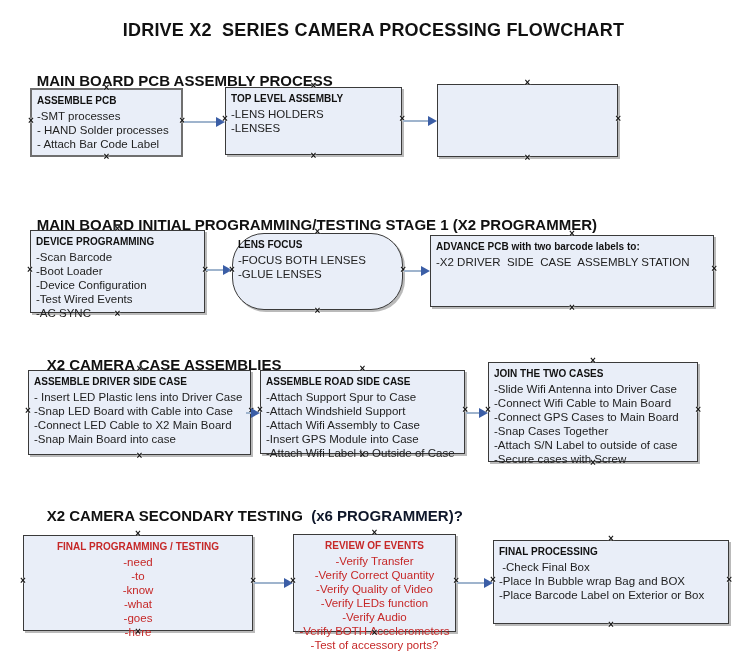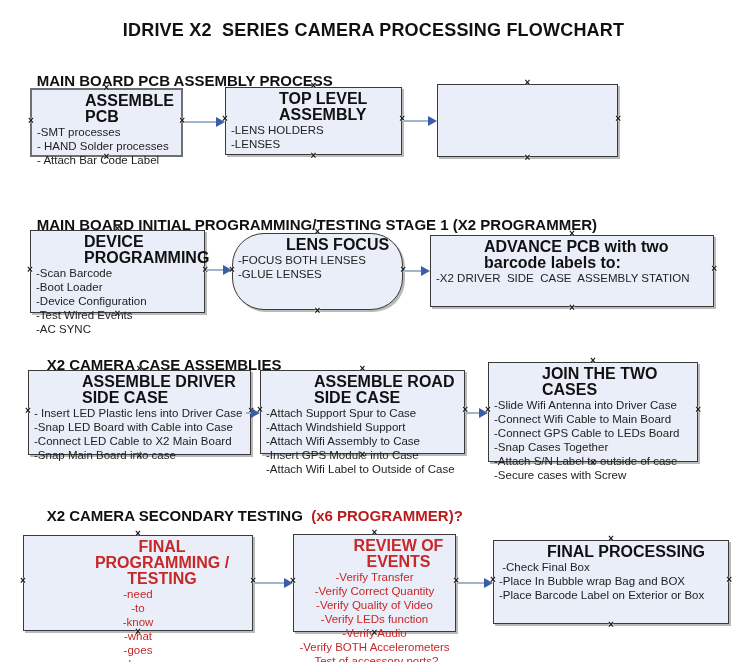--- a/index.html
+++ b/index.html
@@ -13,34 +13,34 @@
   }
   .main-title{
     position:absolute;left:0;top:20px;width:747px;
     text-align:center;font-size:18px;font-weight:bold;
     letter-spacing:.2px;white-space:pre-wrap;color:#111;
   }
   .section-heading{
     position:absolute;font-size:15px;font-weight:bold;color:#111;
     white-space:pre-wrap;
   }
-  .section-heading .red-part{color:#b91c1c;}
+  .section-heading .red-part{color:#0f172a;}
   .flow-box{
     position:absolute;
     background:#e9eef8;
     border:1px solid #3a3a3a;
     box-shadow:2px 2px 0 rgba(130,130,130,.55);
     padding:3px 5px 2px 5px;
     box-sizing:border-box;
     overflow:visible;
   }
   .flow-box.thick{border:2px solid #6f6f6f;box-shadow:none;}
   .box-title{
-    font-size:16px;font-weight:bold;line-height:16px;
-    white-space:pre-wrap;color:#111;margin-left:48px;
+    font-size:10px;font-weight:bold;line-height:16px;
+    white-space:pre-wrap;color:#111;
   }
   .box-title.tall{line-height:18px;}
   .box-item{
     font-size:11.5px;line-height:14px;white-space:pre-wrap;color:#222;
   }
   .flow-box.red .box-title,.flow-box.red .box-item{color:#c62828;text-align:center;}
   
   .handle{
     position:absolute;font-size:10px;line-height:8px;color:#111;
     font-weight:bold;text-shadow:0 0 2px #fff;pointer-events:none;
@@ -186,21 +186,21 @@
     </div>
 
   <div class="flow-box" style="left:488px;top:362px;width:210px;height:100px;">
     <span class="handle h-top"></span>
     <span class="handle h-bottom"></span>
     <span class="handle h-left"></span>
     <span class="handle h-right"></span>
     <div class="box-title">JOIN THE TWO CASES</div>
     <div class="box-item">-Slide Wifi Antenna into Driver Case</div>
     <div class="box-item">-Connect Wifi Cable to Main Board</div>
-    <div class="box-item">-Connect GPS Cable to LEDs Board</div>
+    <div class="box-item">-Connect GPS Cases to Main Board</div>
     <div class="box-item">-Snap Cases Together</div>
     <div class="box-item">-Attach S/N Label to outside of case</div>
     <div class="box-item">-Secure cases with Screw</div>
   </div>
 
   <div class="section-heading" style="left:30px;top:490px;">
     <span>X2 CAMERA SECONDARY TESTING </span><span class="red-part"> (x6 PROGRAMMER)?</span>
   </div>
 
   <div class="flow-box red" style="left:23px;top:535px;width:230px;height:96px;">

